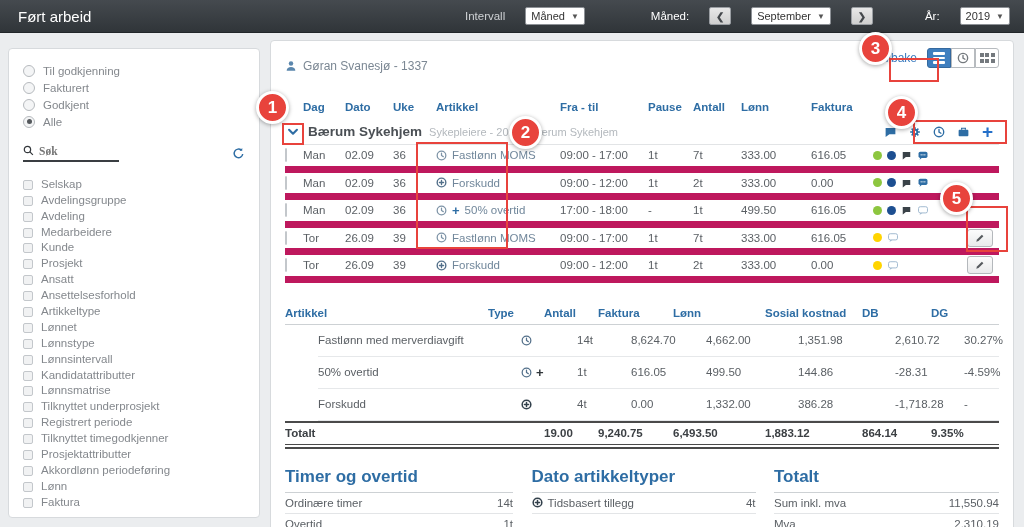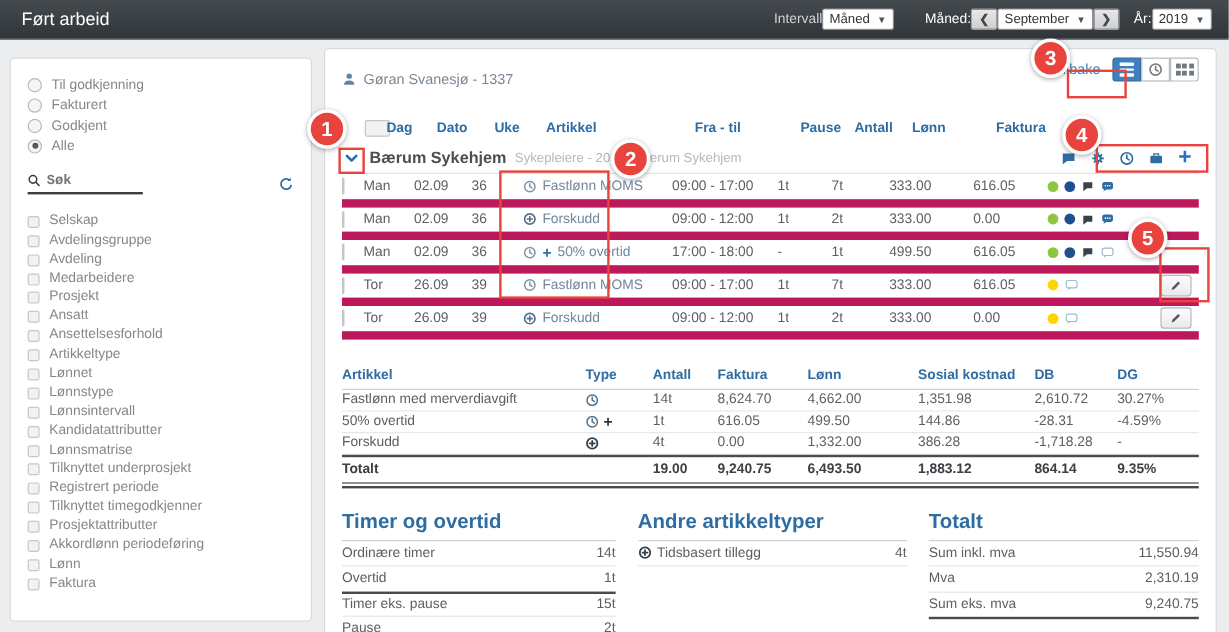--- a/index.html
+++ b/index.html
@@ -5,21 +5,21 @@
   * { margin:0; padding:0; box-sizing:border-box; }
   html,body { width:1024px; height:527px; overflow:hidden; background:#ebedef;
               font-family:"Liberation Sans", sans-serif; }
   .stage { position:relative; width:1024px; height:527px; }
 
   
   .topbar { position:absolute; left:0; top:0; width:1024px; height:33px;
             background:linear-gradient(#454a4f,#303539); display:flex; align-items:center;
             border-bottom:1px solid #22262a; }
   .tb-title { color:#fff; font-size:15px; margin-left:18px; font-weight:400; }
-  .tb-right { margin-left:auto; display:flex; align-items:center; gap:0; margin-right:14px; }
+  .tb-right { margin-left:auto; display:flex; align-items:center; gap:20px; margin-right:14px; }
   .tb-label { color:#cfd2d5; font-size:11.5px; }
   .tb-label.strong { color:#fff; }
   .sel { background:#fff; border:1px solid #8d9196; border-radius:2px; font-size:11px;
          color:#333; padding:2px 5px; display:flex; align-items:center; gap:6px; height:18px; }
   .sel .caret { font-size:8px; color:#555; }
   .nav-btn { width:22px; height:18px; background:linear-gradient(#e8e8e8,#cfcfcf);
              border:1px solid #9a9ea3; border-radius:2px; color:#44484c; font-size:10px;
              display:flex; align-items:center; justify-content:center; font-weight:bold; }
   .gap { width:26px; }
 
@@ -32,21 +32,21 @@
   .radio-row { display:flex; align-items:center; gap:8px; height:17px; }
   .radio { width:12px; height:12px; border-radius:50%; border:1px solid #b6babe;
            background:#f4f5f6; position:relative; flex:none; }
   .radio.checked::after { content:""; position:absolute; left:2.5px; top:2.5px; width:5px;
            height:5px; border-radius:50%; background:#54585c; }
   .side-label { font-size:11.5px; color:#84888d; }
   .search-row { display:flex; align-items:center; margin:12px 0 10px 0; height:22px; }
   .search-box { display:flex; align-items:center; gap:5px; border-bottom:2px solid #3a3e42;
                 width:96px; padding-bottom:3px; }
   .search-box input { border:none; outline:none; width:66px; font-size:11.5px; color:#333;
-                font-family:Liberation Mono, monospace; background:transparent; font-weight:bold; }
+                font-family:Liberation Serif, serif; background:transparent; font-weight:bold; }
   .refresh { margin-left:auto; }
   .chk-row { display:flex; align-items:flex-end; gap:8px; height:15.9px; }
   .chk { width:10px; height:10px; border:1px solid #c3c7cb; border-radius:2px;
          background:#f1f2f3; flex:none; }
 
   
   .user-row { display:flex; align-items:center; gap:6px; margin-top:6px; }
   .user-name { font-size:12px; color:#7b8793; }
   .main-actions { position:absolute; right:14px; top:7px; display:flex; align-items:center; gap:10px; }
   .back-link { display:flex; align-items:center; gap:4px; color:#3a7bbf; font-size:12px; }
@@ -57,38 +57,38 @@
   .tgl:last-child { border-radius:0 3px 3px 0; }
   .list-ic { display:flex; flex-direction:column; gap:2px; }
   .list-ic i { display:block; width:12px; height:2.4px; background:#fff; border-radius:1px; }
   .grid-ic { display:grid; grid-template-columns:repeat(3,4px); grid-auto-rows:4px; gap:1.5px; }
   .grid-ic i { background:#74797e; display:block; }
 
   
   .grid-row { display:grid; grid-template-columns:18px 42px 48px 43px 124px 88px 45px 48px 70px 62px 94px 34px;
               align-items:center; }
   .thead { margin-top:22px; height:24px; }
-  .thead span { font-size:11.5px; font-weight:bold; color:#2e6da4;padding-left:19px; }
+  .thead span { font-size:11.5px; font-weight:bold; color:#2e6da4; }
   .group-row { display:flex; align-items:center; height:26px; border-bottom:1px solid #e2e4e6; }
   .group-name { font-size:13.5px; font-weight:bold; color:#4a4f54; margin-left:8px; }
   .group-sub { font-size:11px; color:#b3b8bd; margin-left:7px; }
   .group-icons { margin-left:auto; display:flex; align-items:center; gap:12px; padding-right:6px; }
   .data-row { height:27.5px; border-bottom:7px solid #be185d; font-size:11.5px; color:#5a5f64; }
   .art-cell { display:flex; align-items:center; gap:5px; color:#71879b; }
   .status-cell { display:flex; align-items:center; gap:5px; }
   .dot { width:9px; height:9px; border-radius:50%; display:inline-block; }
   .edit-btn { width:26px; height:18px; border:1px solid #b4b8bc; border-radius:3px;
               background:linear-gradient(#fcfcfc,#e9eaeb); display:flex; align-items:center;
               justify-content:center; }
 
   
   .sum-grid { display:grid; grid-template-columns:203px 56px 54px 75px 92px 97px 69px 70px; align-items:center; }
   .sum-head { margin-top:20px; height:22px; border-bottom:1px solid #cdd1d4; }
   .sum-head span { font-size:11.5px; font-weight:bold; color:#2e6da4; }
-  .sum-row { height:18px; border-bottom:1px solid #e6e8ea; font-size:11.5px; color:#5a5f64; }
+  .sum-row { height:32px; border-bottom:1px solid #e6e8ea; font-size:11.5px; color:#5a5f64;margin-left:33px; }
   .sum-row .type-cell { display:flex; gap:4px; align-items:center; color:#5c7486; }
   .sum-total { height:24px; border-top:2px solid #4a4a4a; border-bottom:1px solid #4a4a4a;
                font-weight:bold; color:#3c4044; font-size:11.5px; }
   .sum-wrap { border-bottom:2px solid #4a4a4a; padding-bottom:2px; }
 
   
   .panels { display:flex; justify-content:space-between; margin-top:18px; }
   .panel { width:228px; }
   .panel.mid { width:224px; }
   .panel-h { font-size:17px; font-weight:bold; color:#2e6da4; padding-bottom:5px;
@@ -182,20 +182,24 @@
           <span class="chk"></span>
           <span class="side-label">Avdelingsgruppe</span>
         </div>
       <div class="chk-row">
           <span class="chk"></span>
           <span class="side-label">Avdeling</span>
         </div>
       <div class="chk-row">
           <span class="chk"></span>
           <span class="side-label">Medarbeidere</span>
+        </div>
+      <div class="chk-row">
+          <span class="chk"></span>
+          <span class="side-label">Kunde</span>
         </div>
       <div class="chk-row">
           <span class="chk"></span>
           <span class="side-label">Prosjekt</span>
         </div>
       <div class="chk-row">
           <span class="chk"></span>
           <span class="side-label">Ansatt</span>
         </div>
       <div class="chk-row">
@@ -647,21 +651,21 @@
             <span>15t</span>
           </div>
         <div class="p-row">
             <span class="lbl">Pause</span>
             <span>2t</span>
           </div>
 
       </div>
 
       <div class="panel mid">
-        <div class="panel-h">Andre artikkeltyper</div>
+        <div class="panel-h">Dato artikkeltyper</div>
         <div class="p-row">
           <span class="lbl">
               <span>
                 <svg width="11" height="11" viewBox="0 0 16 16">
                   <circle cx="8" cy="8" r="6.3" fill="none" stroke="#33414c" stroke-width="2.2"></circle>
                   <path d="M8 5v6M5 8h6" stroke="#33414c" stroke-width="2.2" stroke-linecap="round"></path>
                 </svg>
               </span>
               <span>Tidsbasert tillegg</span>
             </span>

